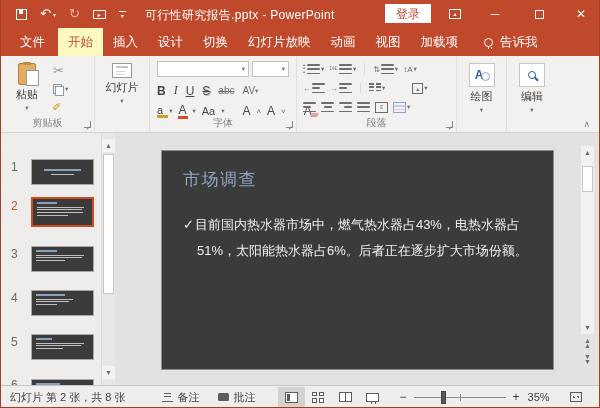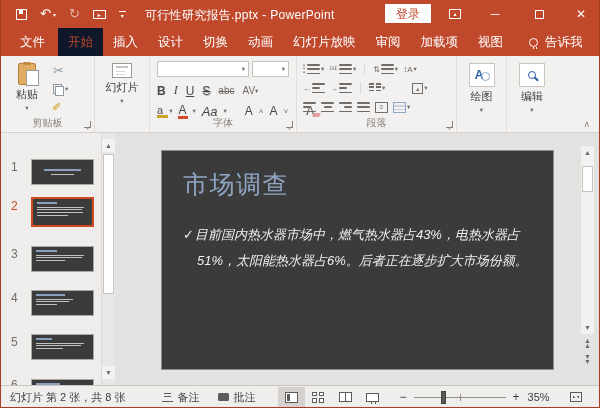--- a/index.html
+++ b/index.html
@@ -22,21 +22,21 @@
   .tb-title { position:absolute; left:144px; top:7px; font-size:12px; letter-spacing:.3px; white-space:nowrap; }
   .login-btn { position:absolute; left:384px; top:4px; height:19px; background:#fff; color:#C0492C; font-size:12px; padding:2px 11px; }
   .winbtn { position:absolute; top:0; width:32px; height:28px; display:flex; align-items:center; justify-content:center; font-size:12px; }
   .ic-ribopt { width:12px; height:10px; border:1px solid #fff; font-size:6px; text-align:center; line-height:9px; }
   .ic-max { width:9px; height:9px; border:1px solid #fff; }
 
   
   .tabrow { height:28px; background:#C0492C; display:flex; align-items:stretch; color:#fff; font-size:12.5px; padding-left:6px; }
   .tab { padding:0 10px; display:flex; align-items:center; white-space:nowrap;text-align:right; }
   .tab.file { padding:0 13px; }
-  .tab.active { background:#0f172a; color:#C0492C; }
+  .tab.active { background:#fef9c3; color:#C0492C; }
   .tellme { display:flex; align-items:center; gap:7px; margin-left:16px; }
   .ic-bulb { width:9px; height:9px; border:1px solid #fff; border-radius:50%; position:relative; }
   .ic-bulb::after { content:""; position:absolute; left:2.5px; bottom:-3px; width:2px; height:2px; border-left:1px solid #fff; border-right:1px solid #fff; }
 
   
   .ribbon { height:77px; background:#F3F1F0; border-bottom:1px solid #D5D1CE; display:flex; position:relative; color:#444; }
   .group { position:relative; border-right:1px solid #E2DEDB; height:100%; flex:none; }
   .glabel { position:absolute; bottom:2px; left:0; width:100%; text-align:center; font-size:10px; color:#85807B; }
   .dlg { position:absolute; right:3px; bottom:4px; width:7px; height:7px; border-right:1px solid #8A8580; border-bottom:1px solid #8A8580; }
   .dlg::before { content:""; position:absolute; right:0px; bottom:0px; width:4px; height:1px; background:#8A8580; transform:rotate(-45deg); transform-origin:right bottom; }
@@ -70,21 +70,21 @@
   .fontrow2 { display:flex; align-items:center; gap:8px; margin-top:6px; height:15px; font-size:12px; color:#4A4846; }
   .fontrow2 .b { font-weight:bold; } .fontrow2 .i { font-style:italic; font-family:"Liberation Serif",serif; }
   .fontrow2 .u { text-decoration:underline; } .fontrow2 .s { text-decoration:line-through; text-shadow:1px 1px 0 #bbb; }
   .fontrow2 .abc { font-size:10px; text-decoration:line-through; color:#6F6C69; }
   .av { font-size:10px; display:flex; align-items:center; color:#6F6C69; }
   .fontrow3 { display:flex; align-items:center; gap:6px; margin-top:5px; height:16px; font-size:12px; color:#4A4846; }
   .hl { position:relative; font-size:11px; padding-bottom:2px; }
   .hl::after { content:""; position:absolute; left:0; bottom:0; width:11px; height:3px; background:#C9A227; }
   .fc { position:relative; padding-bottom:2px; }
   .fc::after { content:""; position:absolute; left:0; bottom:0; width:10px; height:3px; background:#D34A2A; }
-  .aa { font-size:13px;font-style:italic; }
+  .aa { font-size:11px; }
   .grow { position:relative; }
   .clearfmt { position:relative; }
   .clearfmt::after { content:""; position:absolute; right:-6px; bottom:1px; width:7px; height:4px; background:#E2A0A0; transform:skewX(-25deg); }
 
   .g-para { width:160px; padding:5px 4px 0 6px; }
   .prow { display:flex; align-items:center; gap:5px; height:16px; }
   .pbtn { display:inline-flex; align-items:center; gap:1px; }
   .li { display:inline-flex; flex-direction:column; justify-content:space-between; width:13px; height:10px; }
   .li i { display:block; height:1.5px; background:#6F6C69; width:100%; border-radius:1px; }
   .li i.s { width:8px; }
@@ -118,23 +118,23 @@
   .thumb.center1 { display:flex; flex-direction:column; align-items:center; justify-content:center; }
   .thumb.center1 .tl-title { width:70%; margin-bottom:3px; }
   .thumb.center1 .tl-line { width:45%; margin-top:0; }
 
   .vscroll1 { width:14px; height:100%; background:#E9E7E5; border-left:1px solid #DDD9D6; position:relative; flex:none; }
   .sbtn { position:absolute; left:0; width:100%; height:13px; text-align:center; font-size:7px; line-height:13px; color:#6F6C69; background:#F4F3F2; }
   .sthumb { position:absolute; left:1px; right:1px; background:#FDFDFD; border:1px solid #C8C4C0; }
 
   .canvas { flex:1; position:relative; }
   .slide { position:absolute; left:46px; top:17px; width:393px; height:220px; background:#3B3B3B; border:1px solid #8F8B88; padding:17px 24px 0 21px; }
-  .slide-title { font-size:25px; color:#8FA5C3; letter-spacing:1.5px; }
+  .slide-title { font-size:17px; color:#8FA5C3; letter-spacing:1.5px; }
   .bullets { margin-top:21px; width:348px; font-size:13px; line-height:26px; color:#F0F0F0; }
-  .bullet { padding-left:14px; text-indent:-14px;font-style:italic; }
+  .bullet { padding-left:14px; text-indent:-14px; }
   .check { margin-right:1px; }
 
   .vscroll2 { position:absolute; right:4px; top:12px; width:15px; height:190px; background:#F2F1F0; border:1px solid #E5E2DF; }
   .vscroll2 .sbtn { background:transparent; }
   .pn { position:absolute; right:4px; width:15px; text-align:center; color:#6F6C69; font-size:7px; line-height:4.5px; }
 
   
   .status { height:23px; background:#F0EEEC; border-top:1px solid #C9C5C1; display:flex; align-items:center; font-size:11px; color:#3F3E3D; }
   .slide-info { margin-left:9px; white-space:nowrap; }
   .sb-item { display:flex; align-items:center; gap:5px; }
@@ -204,25 +204,24 @@
         <span>✕</span>
       </div>
   </div>
 
   <div class="tabrow">
     <div class="tab file">文件</div>
     <div class="tab active">开始</div>
     <div class="tab">插入</div>
     <div class="tab">设计</div>
     <div class="tab">切换</div>
+    <div class="tab">幻灯片放映</div>
     <div class="tab">动画</div>
-    <div class="tab">幻灯片放映</div>
-    <div class="tab">审阅</div>
+    <div class="tab">视图</div>
     <div class="tab">加载项</div>
-    <div class="tab">视图</div>
     <div class="tellme">
       <span class="ic-bulb"></span>
       <span>告诉我</span>
     </div>
 
   </div>
 
   <div class="ribbon">
 
     <div class="group g-clip">

